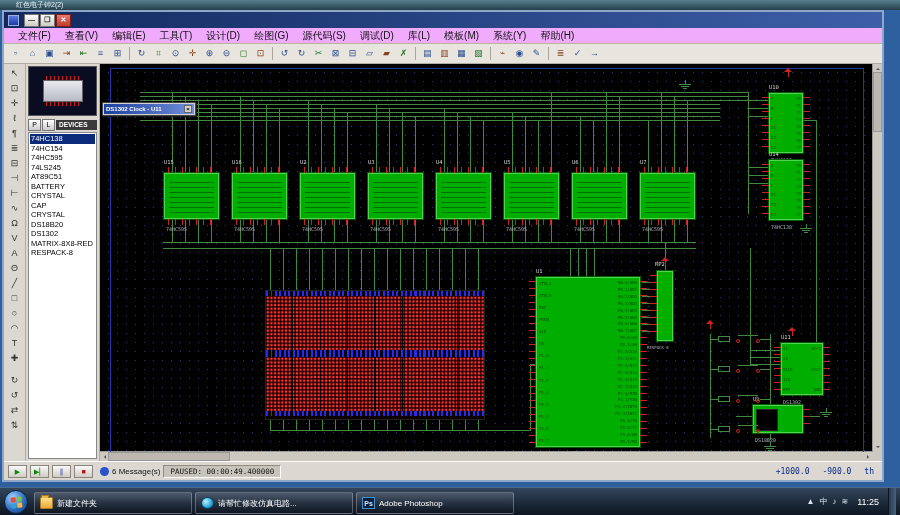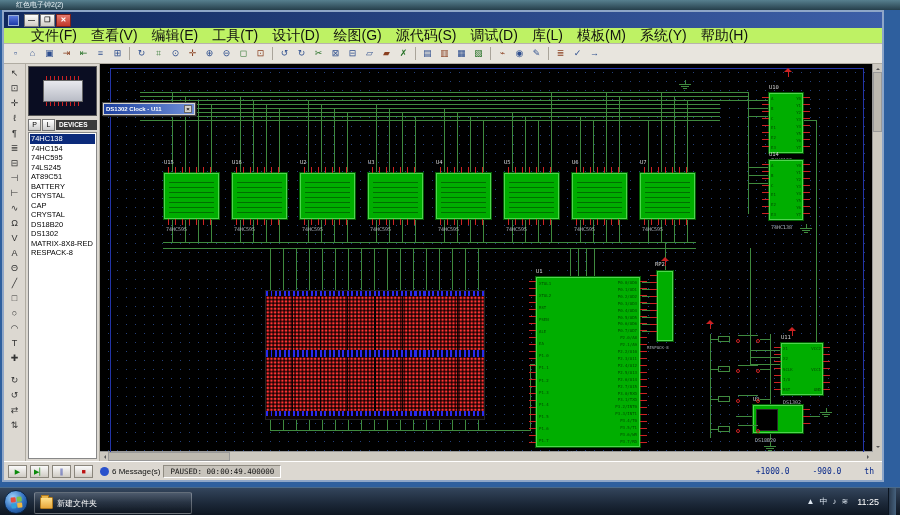--- a/index.html
+++ b/index.html
@@ -11,22 +11,22 @@
   
   .app{position:absolute;left:2px;top:10px;width:882px;height:472px;background:#d6d3ce;
        border:2px solid #8ea6c8;box-sizing:border-box;display:flex;flex-direction:column}
   .titlebar{height:16px;display:flex;align-items:center;background:linear-gradient(to right,#11295e,#3d5fa8);
             color:#fff;font-size:8px;font-weight:bold;padding:0 2px;flex:0 0 auto}
   .app-icon{width:9px;height:9px;background:linear-gradient(#5a7ae0,#1c3aa8);border:1px solid #9ab0d8;margin:0 4px 0 2px}
   .title-text{flex:1;overflow:hidden;white-space:nowrap}
   .win-btn{width:13px;height:11px;background:linear-gradient(#fdfdfd,#cfccc4);border:1px solid #777;
            font-size:7px;line-height:10px;text-align:center;margin-left:1px;color:#222}
   .win-btn.close{background:linear-gradient(#e87a6e,#c0392b);color:#fff;border-color:#7a201a}
-  .menubar{height:15px;display:flex;align-items:center;font-size:14px;color:#111;background:#bef264;
-           border-bottom:1px solid #b8b4aa;padding-left:20px;flex:0 0 auto}
+  .menubar{height:15px;display:flex;align-items:center;font-size:10px;color:#111;background:#f0abfc;
+           border-bottom:1px solid #b8b4aa;padding-left:7px;flex:0 0 auto}
   .menu-item{padding:0 7px;white-space:nowrap}
   .toolbar{height:19px;display:flex;align-items:center;background:#e8e5de;border-bottom:1px solid #b0aca2;
            padding-left:3px;flex:0 0 auto}
   .tb-btn{width:17px;height:15px;font-size:9px;line-height:15px;text-align:center;color:#2d4e8e}
   .tb-btn:nth-child(4n){color:#8a4020}
   .tb-btn:nth-child(5n){color:#247024}
   .tb-sep{width:1px;height:13px;background:#a9a49a;margin:0 3px}
   .content{flex:1;display:flex;min-height:0}
   
   .toolcol{width:22px;background:#dcd8d1;border-right:1px solid #b0aca2;display:flex;flex-direction:column;
@@ -135,21 +135,21 @@
   .simbar{height:18px;background:#dcd8d1;border-top:1px solid #fff;display:flex;align-items:center;
           padding:0 4px;gap:3px;font-size:8px;flex:0 0 auto}
   .sim-btn{width:19px;height:13px;background:linear-gradient(#fafafa,#d0ccc4);border:1px solid #8a867c;
            font-size:7px;line-height:11px;text-align:center;padding:0}
   .sim-btn.play,.sim-btn.step{color:#0a8a0a}.sim-btn.pause{color:#2233aa}.sim-btn.stop{color:#bb1111}
   .msg-icon{width:9px;height:9px;border-radius:50%;background:#2a52cc;margin-left:4px}
   .msg-text{color:#111}
   .sim-status{background:#c8c4bc;border:1px solid #908c82;border-right-color:#fff;border-bottom-color:#fff;
               padding:1px 6px;font-size:7.5px;color:#111;font-family:"DejaVu Sans Mono",monospace}
   .coords{margin-left:auto;color:#0a2a8a;font-family:"DejaVu Sans Mono",monospace;font-size:8px;
-          display:flex;gap:23px;padding-right:4px}
+          display:flex;gap:13px;padding-right:4px}
   
   .taskbar{position:absolute;left:0;right:0;bottom:0;height:28px;background:linear-gradient(#33455c,#1b2737 60%,#0e1722);
            border-top:1px solid #4a6a8a;display:flex;align-items:center;padding-left:2px;box-sizing:border-box}
   .start-orb{width:24px;height:24px;border-radius:50%;background:radial-gradient(circle at 35% 30%,#9fd4ff,#2f6dbd 55%,#123a6e);
              border:1px solid #0a2344;margin:0 6px 0 2px;position:relative;flex:0 0 auto;box-sizing:border-box}
   .start-flag{position:absolute;left:6px;top:6px;width:11px;height:11px;transform:rotate(-6deg);display:grid;
               grid-template-columns:1fr 1fr;grid-template-rows:1fr 1fr;gap:1px}
   .start-flag div{border-radius:1px}
   .fl-r{background:#e84b3c}.fl-g{background:#7cc14b}.fl-b{background:#32a0da}.fl-y{background:#f4b83f}
   .taskbar-buttons{display:flex;align-items:center;height:100%}
@@ -704,20 +704,28 @@
         <div class="fl-g"></div>
         <div class="fl-b"></div>
         <div class="fl-y"></div>
     </div>
   </div>
   <div class="taskbar-buttons">
       <div class="task-btn">
         <div class="task-icon folder-icon"></div>
         <span>新建文件夹</span>
       </div>
+      <div class="task-btn">
+        <div class="task-icon browser-icon"></div>
+        <span>请帮忙修改仿真电路...</span>
+      </div>
+      <div class="task-btn">
+        <div class="task-icon photoshop-icon">Ps</div>
+        <span>Adobe Photoshop</span>
+      </div>
     </div>
   <div class="tray">
     <span style="display:flex;gap:5px;align-items:center">
         <span class="tray-icon">▲</span>
         <span class="tray-icon">中</span>
         <span class="tray-icon">♪</span>
         <span class="tray-icon">≋</span>
       </span>
     <span class="clock">11:25</span>
     <span class="show-desktop"></span>

